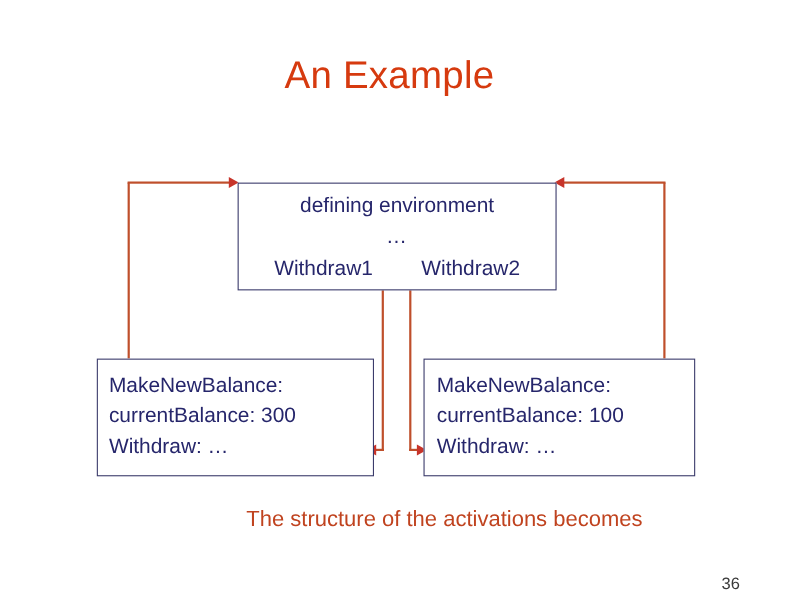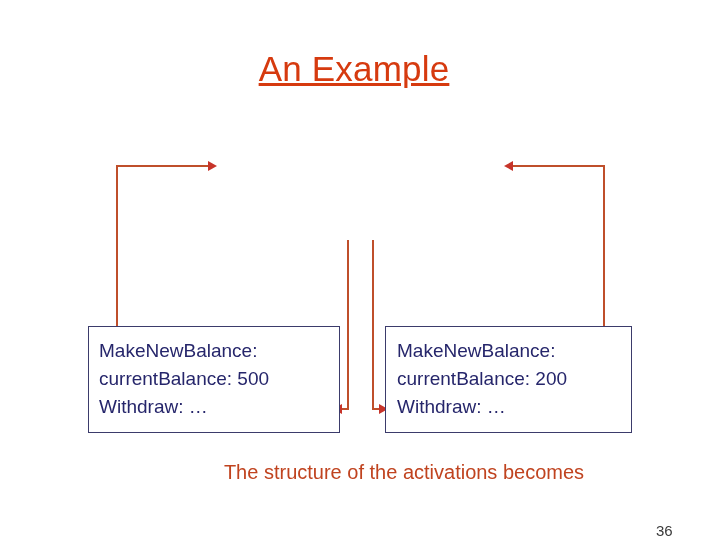--- a/index.html
+++ b/index.html
@@ -21,21 +21,20 @@
     position: absolute;
     left: 0;
     top: 48px;
     width: 708px;
     text-align: center;
     font-size: 35px;
     line-height: 42px;
     color: #D63A0F;
     letter-spacing: 0.2px;
     white-space: nowrap;
-    text-decoration: underline;
   }
 
   
   .node-box {
     position: absolute;
     box-sizing: border-box;
     border: 1px solid #3B3B6B;
     background: #ffffff;
     color: #26266B;
     font-size: 19px;
@@ -142,30 +141,37 @@
   <div class="arrow arrow-left" style="left:504px; top:161px;"></div>
 
   <div class="conn conn-v" style="left:347px; top:240px; height:170px;"></div>
   <div class="conn conn-h" style="left:338px; top:408px; width:11px;"></div>
   <div class="arrow arrow-left" style="left:333px; top:404px;"></div>
 
   <div class="conn conn-v" style="left:372px; top:240px; height:170px;"></div>
   <div class="conn conn-h" style="left:372px; top:408px; width:11px;"></div>
   <div class="arrow arrow-right" style="left:379px; top:404px;"></div>
 
+  <div class="node-box" id="box-env">
+    <span class="env-line1">defining environment</span>
+    <span class="env-line2">…</span>
+    <span class="env-row">
+      <span class="w1">Withdraw1</span><span class="w2">Withdraw2</span>
+    </span>
+  </div>
 
   <div class="node-box" id="box-left">
     <span class="ln">MakeNewBalance:</span>
-    <span class="ln">currentBalance: 500</span>
+    <span class="ln">currentBalance: 300</span>
     <span class="ln">Withdraw: …</span>
   </div>
 
   <div class="node-box" id="box-right">
     <span class="ln">MakeNewBalance:</span>
-    <span class="ln">currentBalance: 200</span>
+    <span class="ln">currentBalance: 100</span>
     <span class="ln">Withdraw: …</span>
   </div>
 
   <div id="caption">
     <span class="cap-ln">The structure of the activations becomes</span>
   </div>
 
   <div id="page-number">36</div>
 
 </div>

